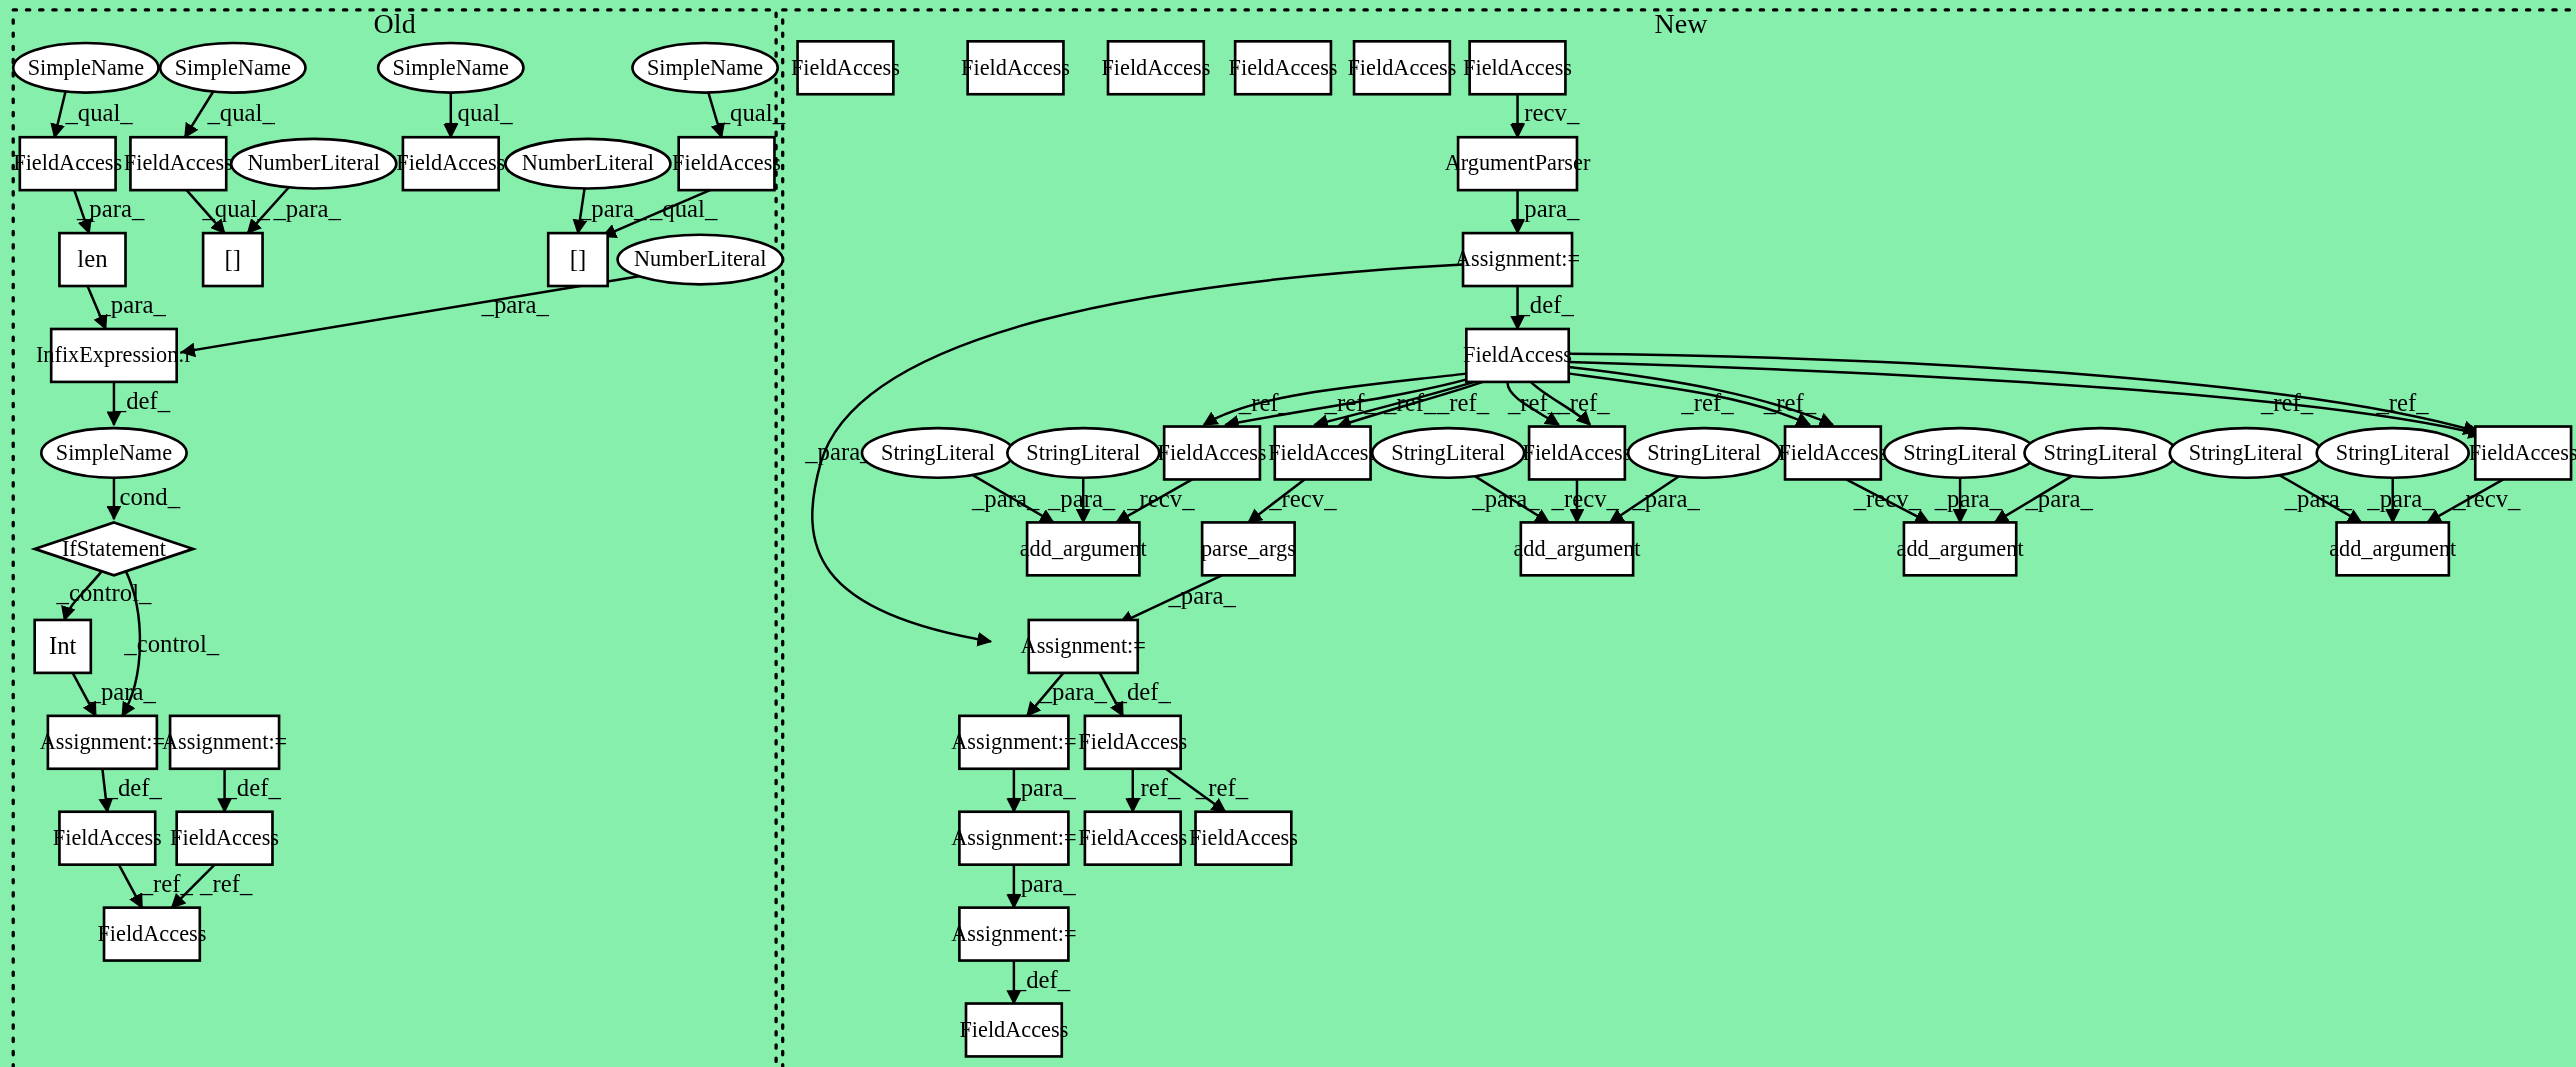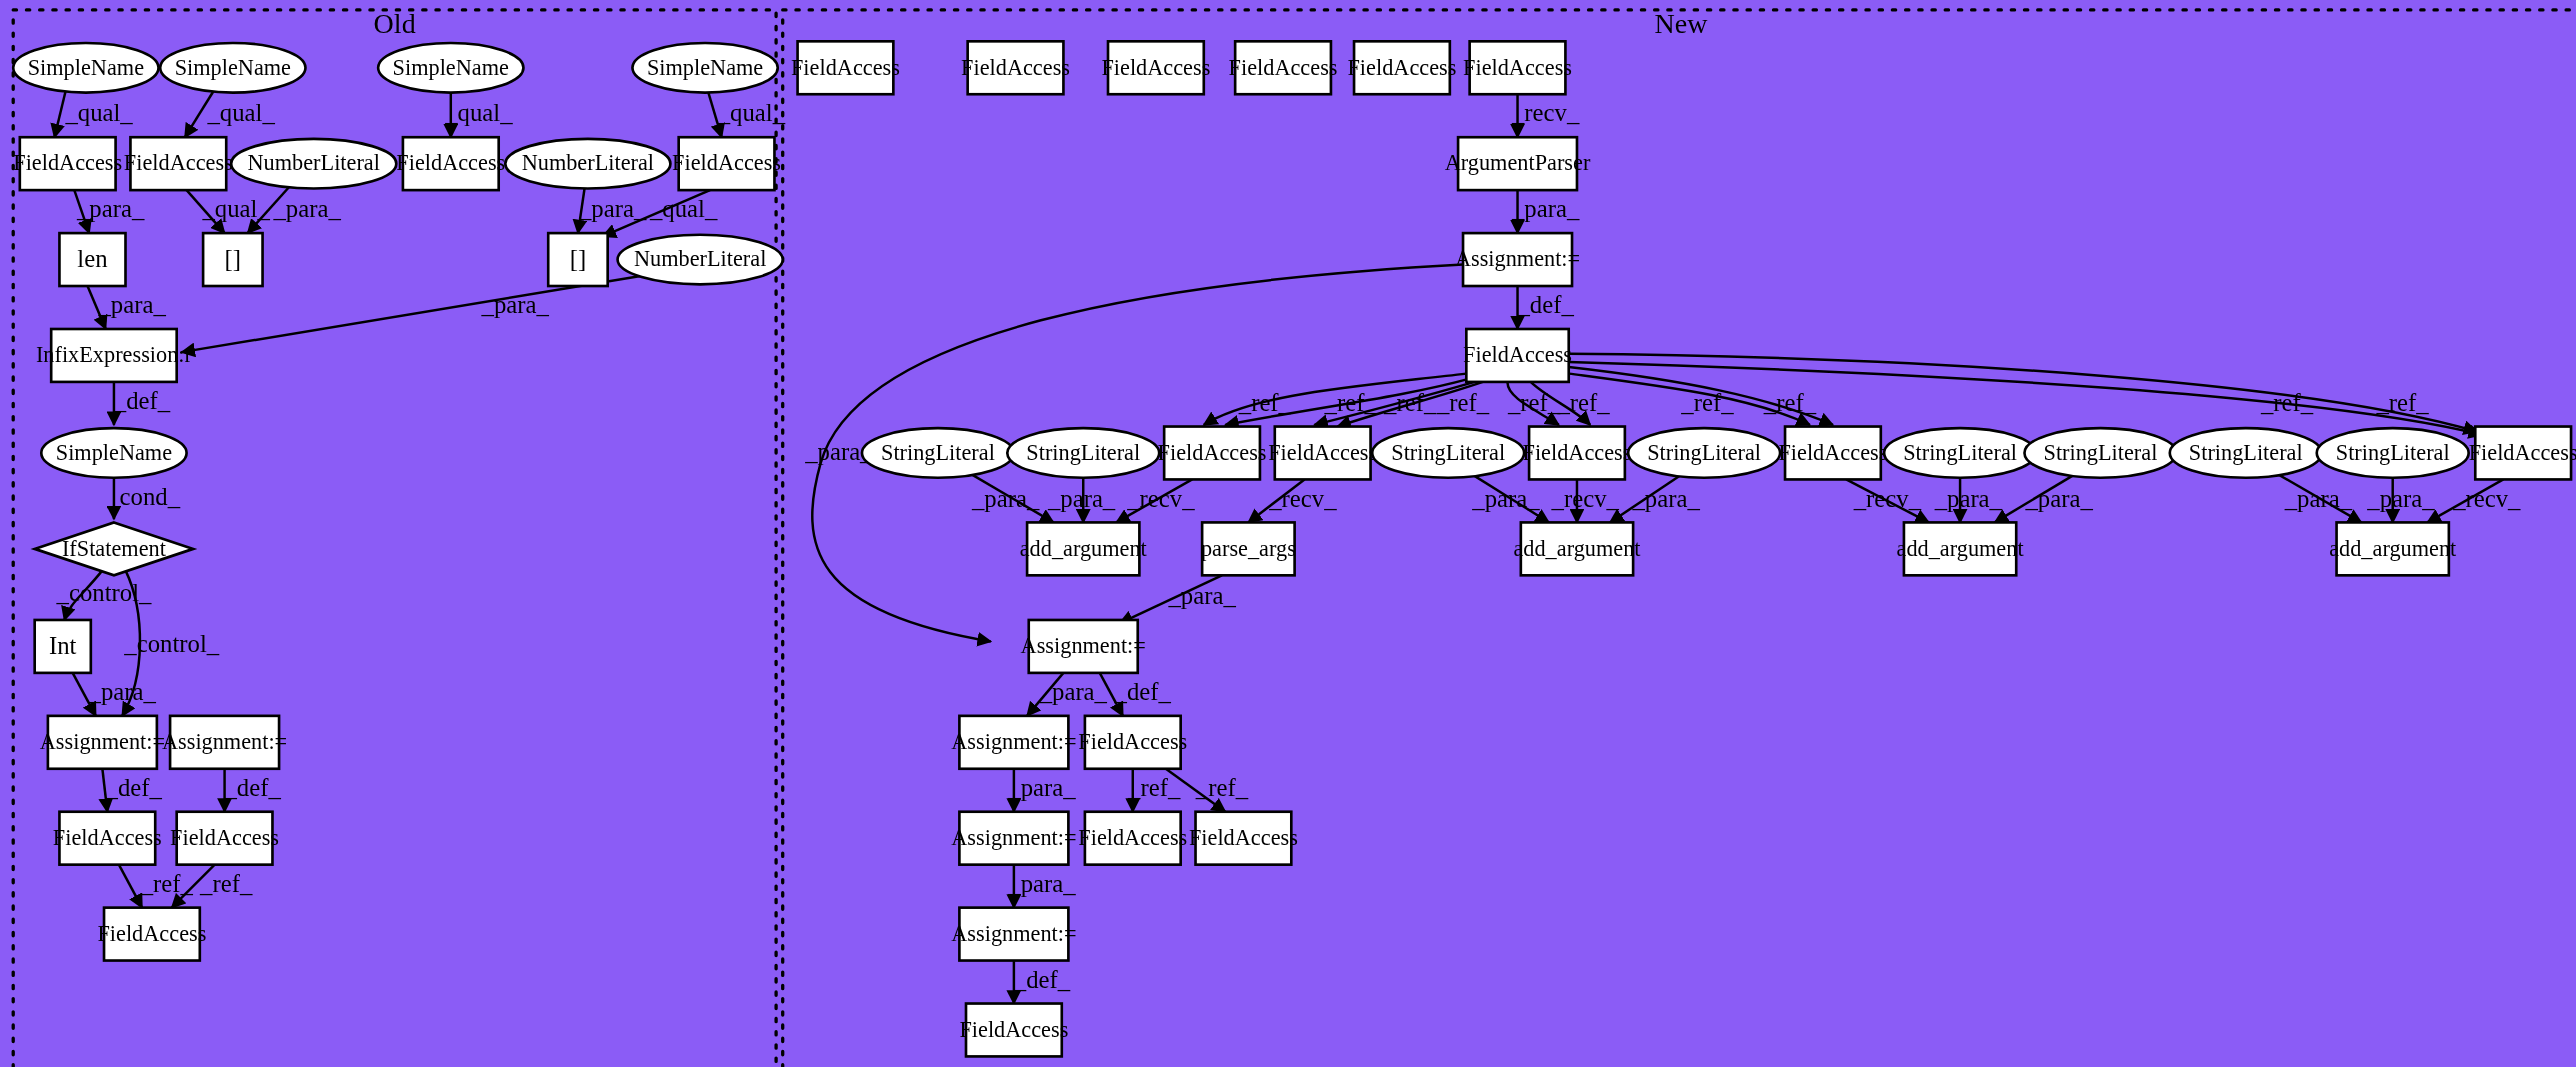--- a/index.html
+++ b/index.html
@@ -4,21 +4,21 @@
 <style>
   html, body {
     margin: 0;
     padding: 0;
     background: #ffffff;
   }
   #canvas-wrap {
     position: relative;
     width: 2576px;
     height: 1068px;
-    background: #8b5cf6;
+    background: #86efac;
     font-family: "Liberation Serif", "DejaVu Serif", serif;
     overflow: hidden;
   }
   svg#graph {
     position: absolute;
     left: 0;
     top: 0;
     width: 2576px;
     height: 1068px;
   }

